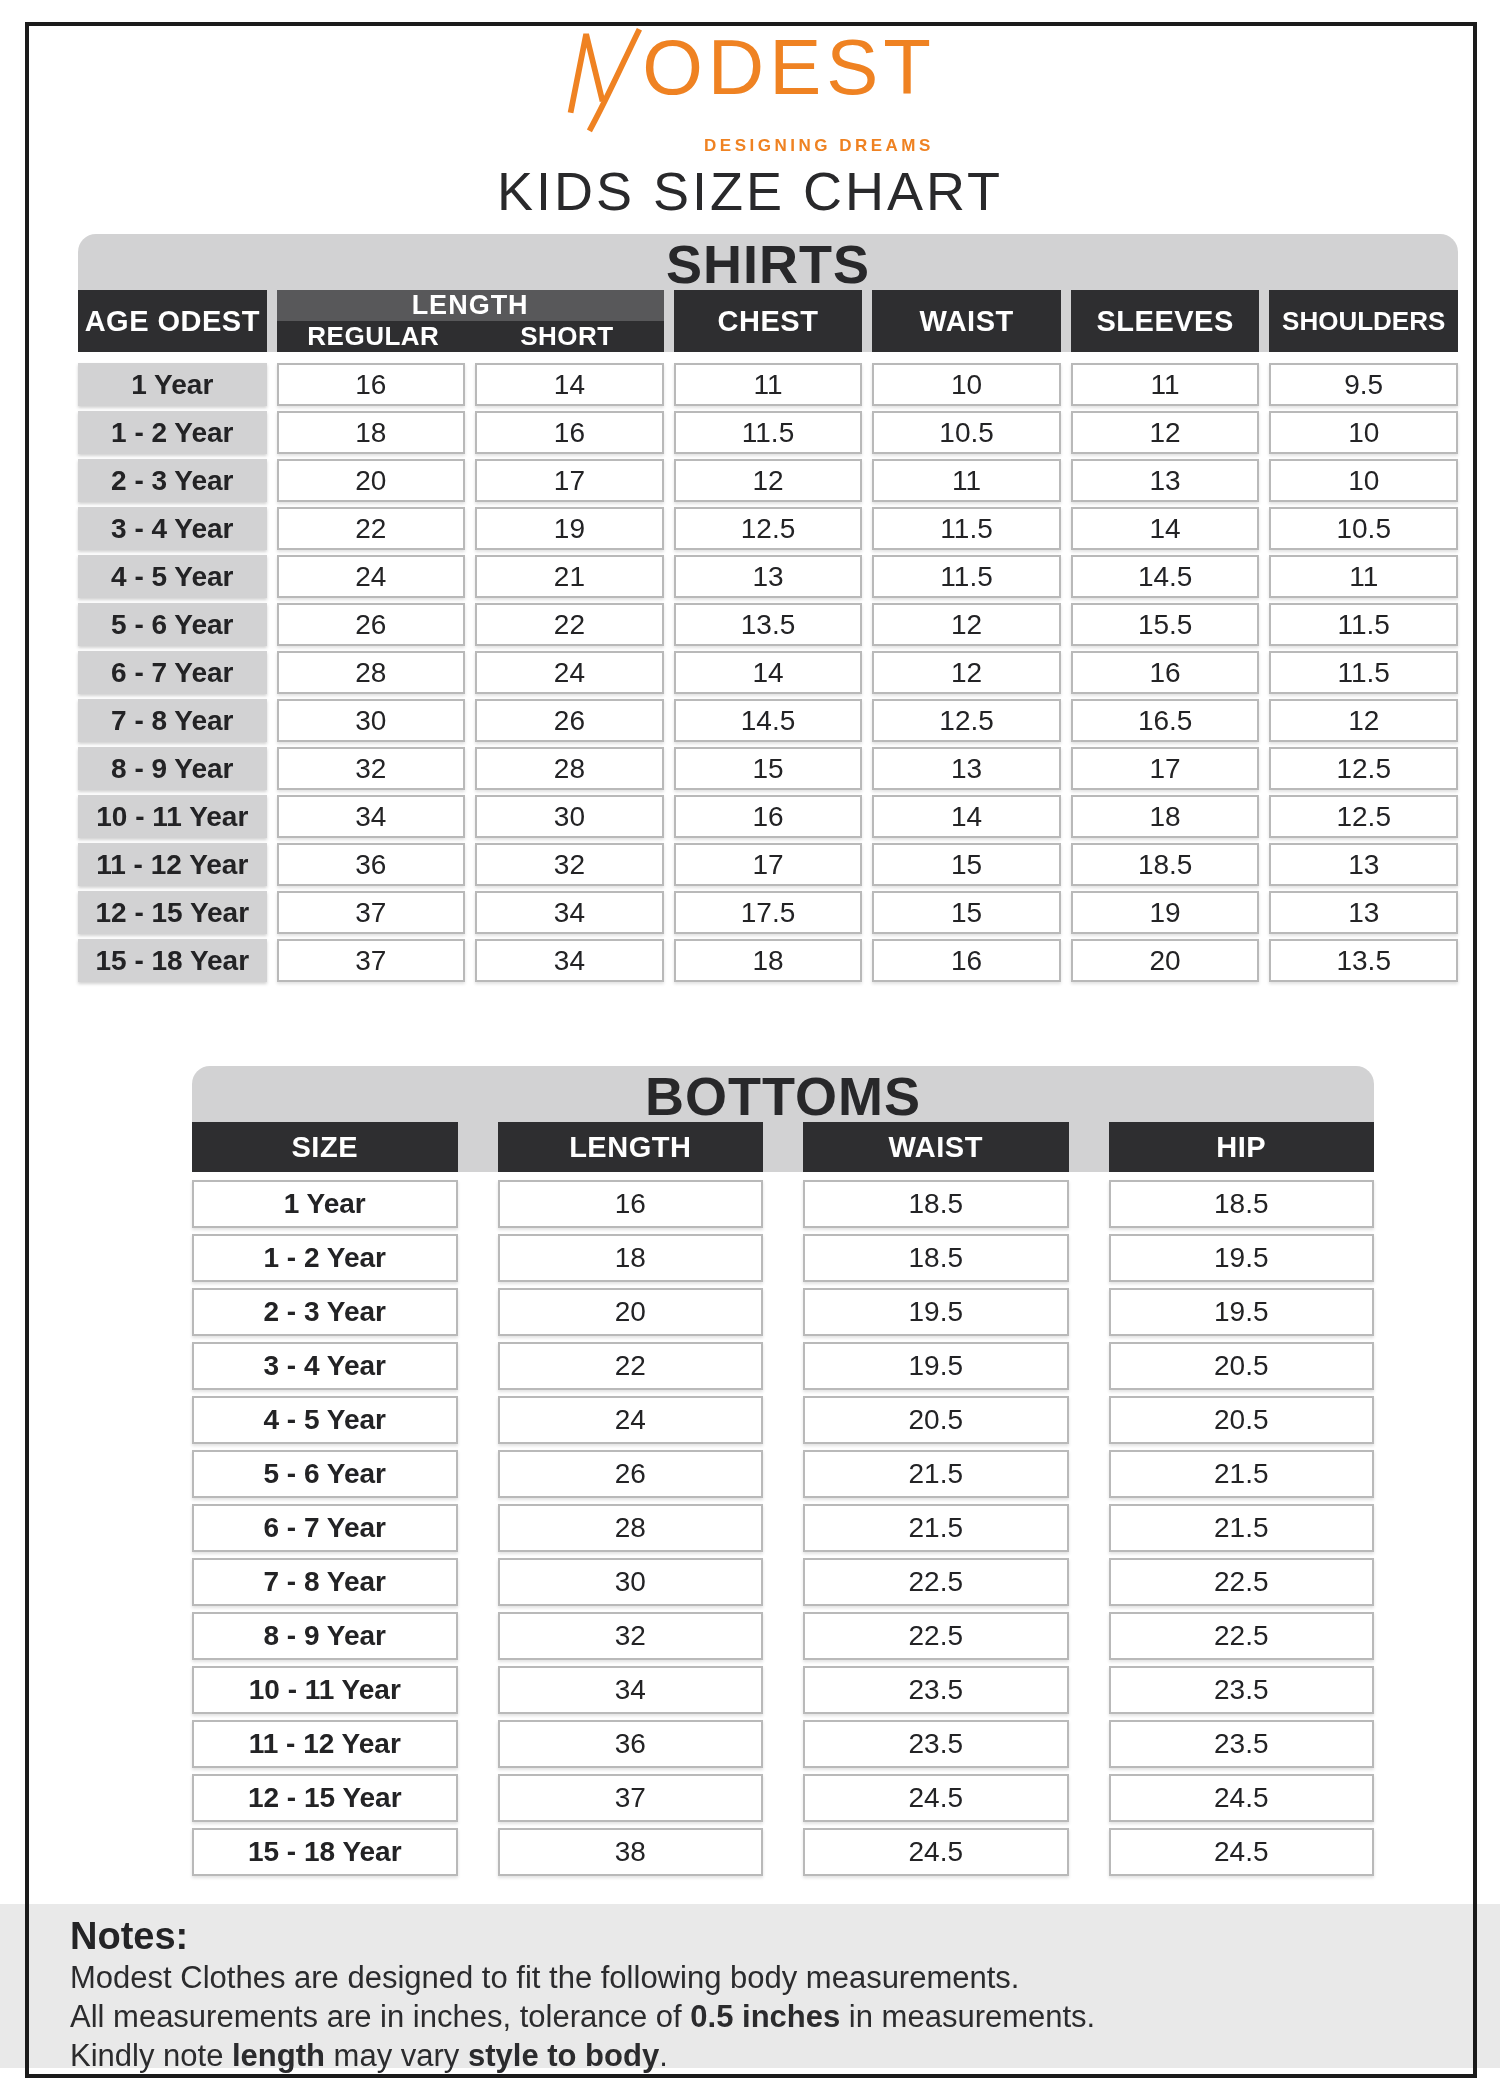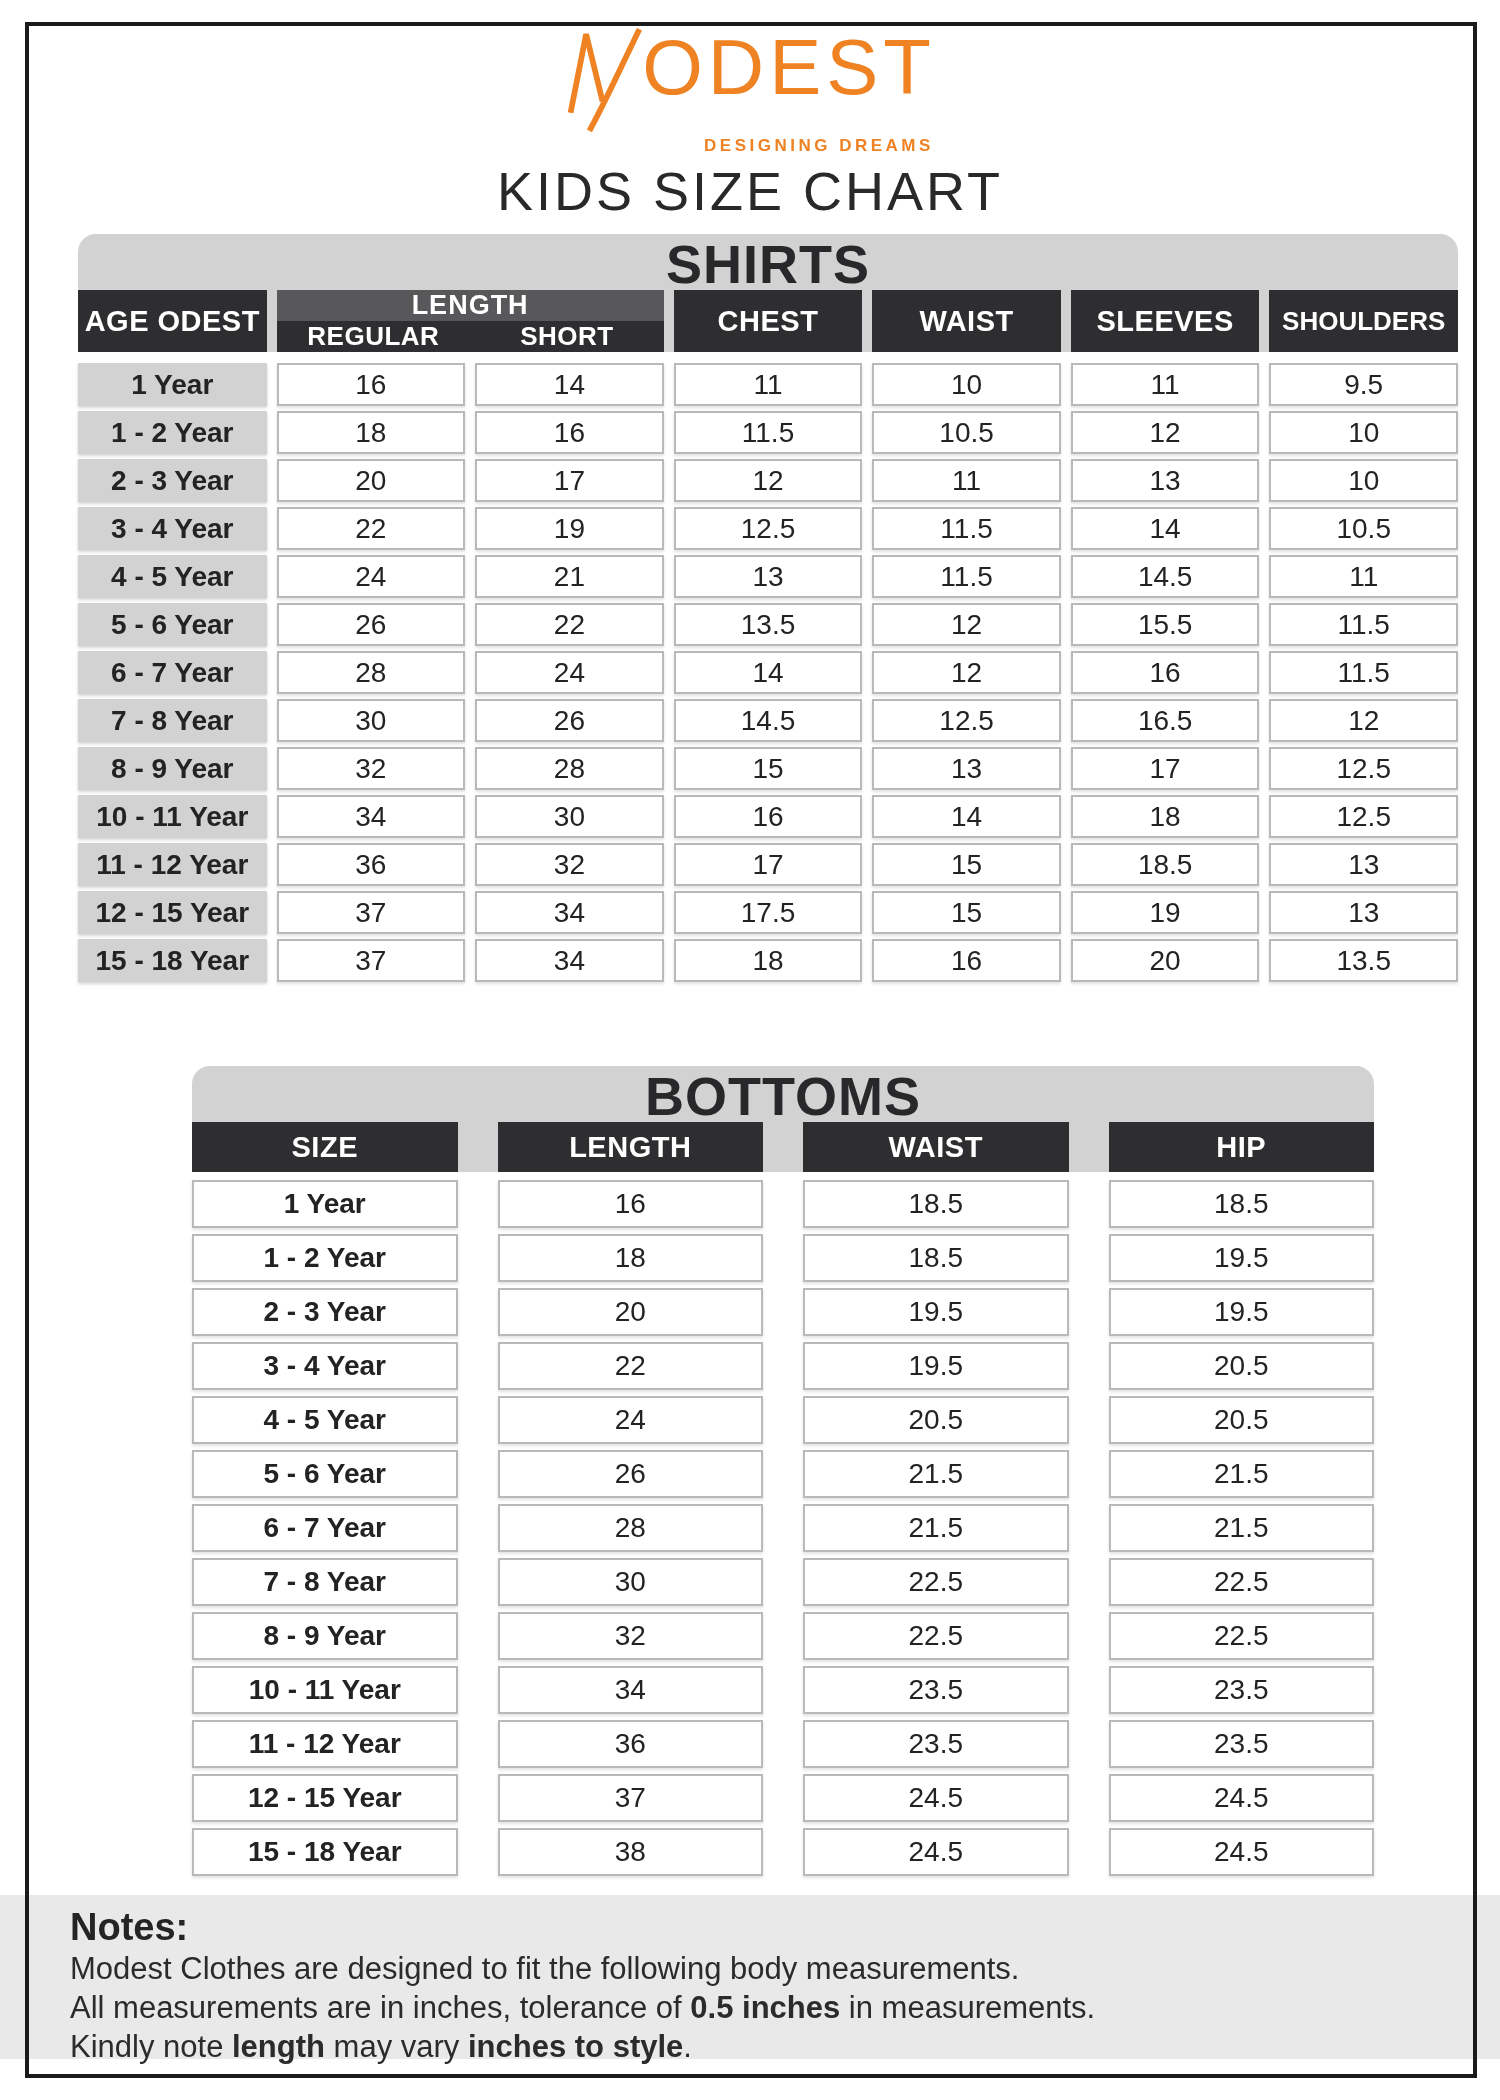--- a/index.html
+++ b/index.html
@@ -67,21 +67,21 @@
   }
   
   .bottoms{margin:84px 0 0 148px;width:1182px;padding-left:44px;}
   .bottom-grid{display:grid;grid-template-columns:repeat(4,1fr);gap:40px;}
   .bottoms-header{height:50px;}
   .bottom-rows{margin-top:8px;display:flex;flex-direction:column;gap:6px;}
   .brow{height:48px;}
   .brow .size{font-weight:700;}
   
   .notes{
-    margin-top:19px;width:1500px;height:164px;background:#e9e9e9;
+    margin-top:28px;width:1500px;height:164px;background:#e9e9e9;
     padding:10px 0 0 70px;box-sizing:border-box;position:relative;z-index:2;
   }
   .notes-title{font-size:38px;font-weight:700;color:#242426;line-height:44px;}
   .note-line{font-size:31px;line-height:39px;color:#2b2b2d;}
   .note-line .b{font-weight:700;}
 </style>
 </head>
 <body>
 
 <div class="frame"></div>
@@ -329,15 +329,15 @@
         <div class="vcell">24.5</div>
       </div>
     </div>
 </div>
 
 <div class="notes">
   <div class="notes-title">Notes:</div>
   <div>
       <div class="note-line"><span>Modest Clothes are designed to fit the following body measurements.</span></div>
       <div class="note-line"><span>All measurements are in inches, tolerance of </span><span class="b">0.5 inches</span><span> in measurements.</span></div>
-      <div class="note-line"><span>Kindly note </span><span class="b">length</span><span> may vary </span><span class="b">inches to style</span><span>.</span></div>
+      <div class="note-line"><span>Kindly note </span><span class="b">length</span><span> may vary </span><span class="b">style to body</span><span>.</span></div>
     </div>
 </div>
 
 </body></html>

